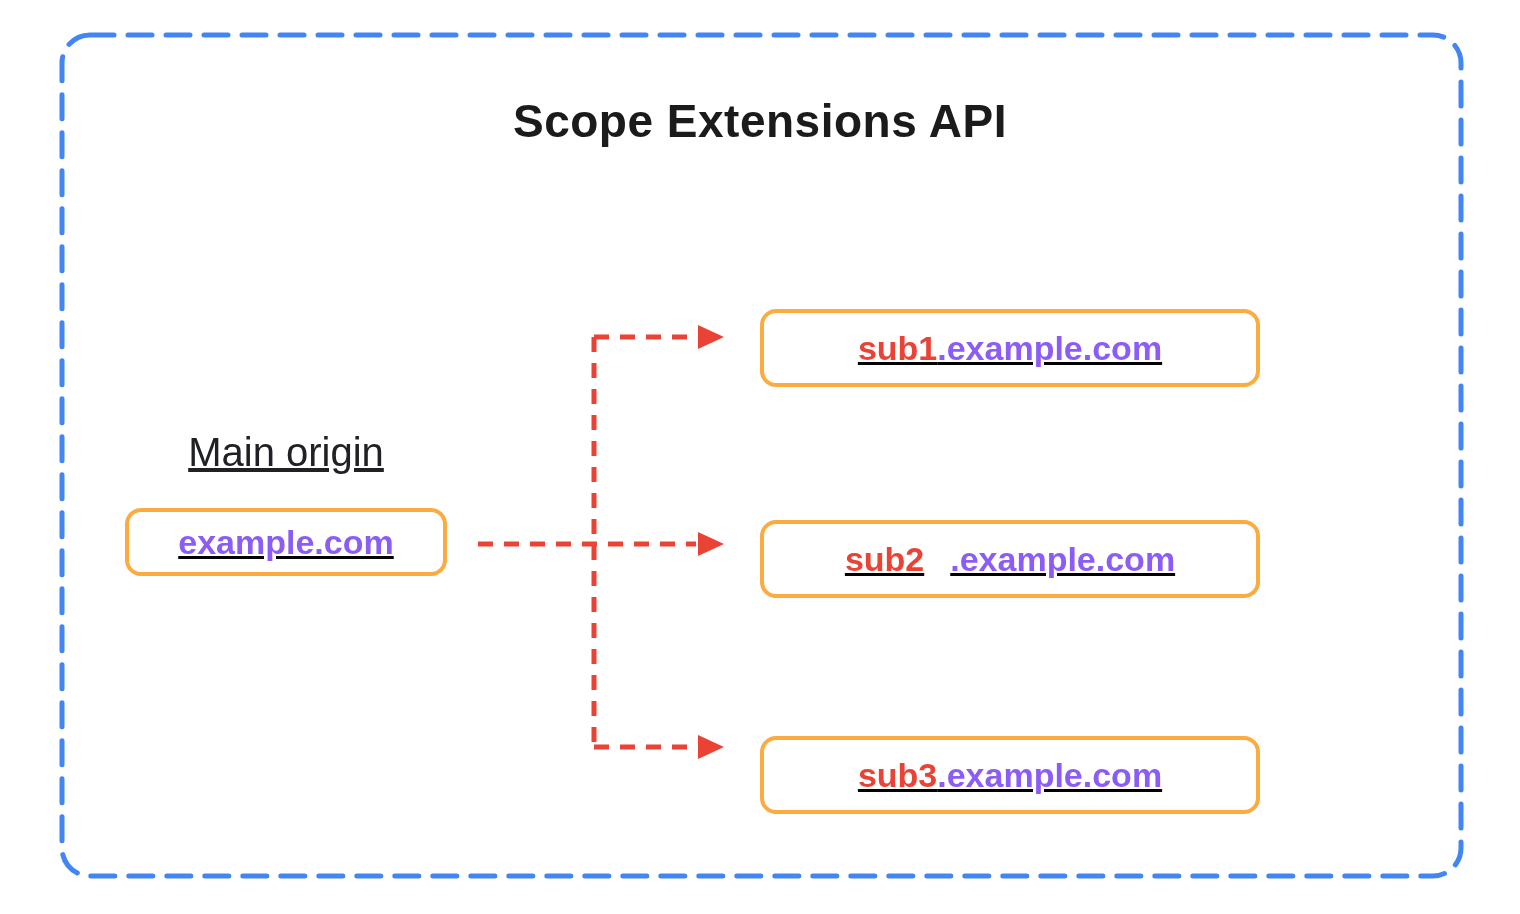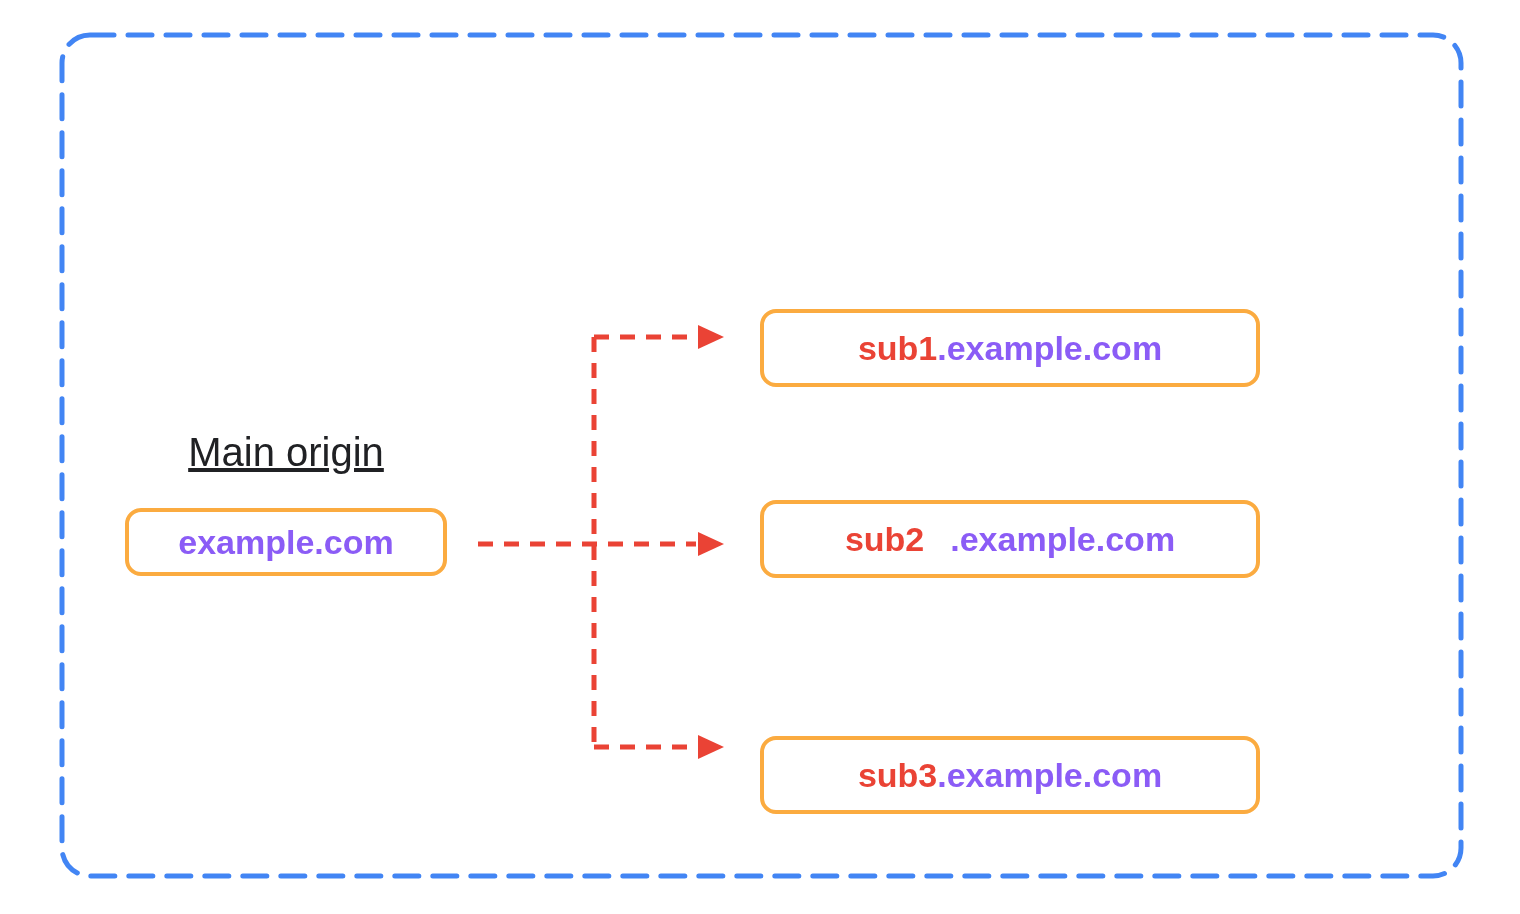--- a/index.html
+++ b/index.html
@@ -57,34 +57,35 @@
     position: absolute;
     border: 4px solid #FBAB40;
     border-radius: 16px;
     background: #FFFFFF;
     display: flex;
     align-items: center;
     justify-content: center;
     font-size: 34px;
     font-weight: bold;
     box-sizing: border-box;
+    text-decoration: underline;
   }
   .main-box {
     left: 125px;
     top: 508px;
     width: 322px;
     height: 68px;
   }
   .sub-box {
     left: 760px;
     width: 500px;
     height: 78px;
   }
   .sub-box-1 { top: 309px; }
-  .sub-box-2 { top: 500px; gap: 26px; }
+  .sub-box-2 { top: 520px; gap: 26px; }
   .sub-box-3 { top: 692px; margin-top: 44px; }
   .domain-blue { color: #8b5cf6; }
   .domain-red  { color: #EA4335; }
 </style>
 </head>
 <body>
 
 <div class="canvas">
 
   <svg class="overlay" viewBox="0 0 1520 914" aria-hidden="true">
@@ -97,20 +98,21 @@
 
     <path d="M 594 337 H 696" fill="none" stroke="#EA4335" stroke-width="5" stroke-dasharray="15 11"></path>
 
     <path d="M 594 747 H 696" fill="none" stroke="#EA4335" stroke-width="5" stroke-dasharray="15 11"></path>
 
     <polygon points="698,325 698,349 724,337" fill="#EA4335"></polygon>
     <polygon points="698,532 698,556 724,544" fill="#EA4335"></polygon>
     <polygon points="698,735 698,759 724,747" fill="#EA4335"></polygon>
   </svg>
 
+  <h1 class="title">Scope Extensions API</h1>
 
   <div class="label main-origin-label">Main origin</div>
 
   <div class="origin-box main-box">
     <span class="domain-blue">example.com</span>
   </div>
 
 
   <div class="origin-box sub-box sub-box-1">
     <span class="domain-red">sub1</span>

